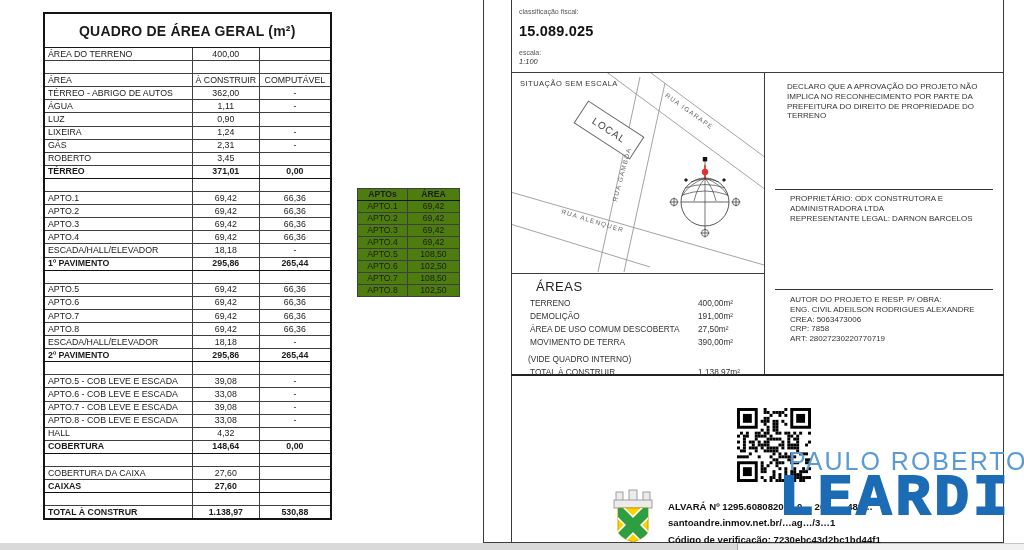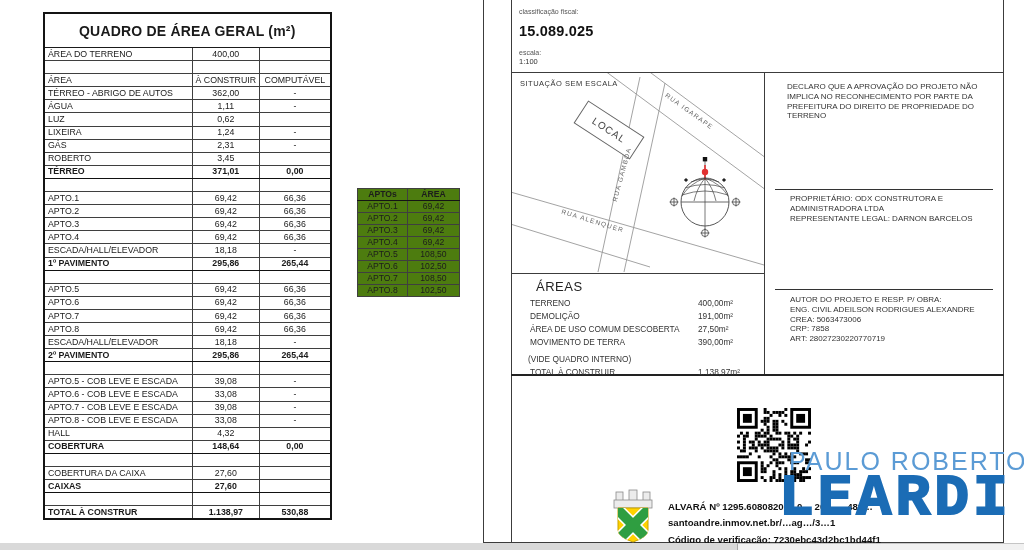--- a/index.html
+++ b/index.html
@@ -18,21 +18,21 @@
   .atable{position:absolute;left:357px;top:188px;border-collapse:collapse;table-layout:fixed;
           border:1.6px solid #141414;background:#4d7c0f;}
   .atable td{border:1px solid #3f3f3f;font-size:8.6px;height:11px;line-height:1;
              text-align:center;padding:0 2px;}
   .atable tr.hd td{font-weight:bold;border-bottom:1.6px solid #141414;}
   
   .vline,.hline{position:absolute;background:#3c3c3c;}
   
   .tiny{font-size:7px;color:#555;}
   .cls-val{font-size:14.5px;font-weight:bold;color:#111;margin-top:8px;letter-spacing:.2px;}
-  .esc-val{font-size:7.5px;color:#333;margin-top:1px;}
+  .esc-val{font-size:7.5px;color:#333;margin-top:1px;font-style:italic;}
   .map{position:absolute;left:512px;top:73px;width:252px;height:200px;overflow:hidden;}
   .areas{position:absolute;left:512px;top:274px;width:252px;height:100px;}
   .areas .ttl{font-size:13px;letter-spacing:.5px;color:#222;margin:5px 0 3px 24px;}
   .arow{position:relative;margin-left:18px;font-size:8.3px;line-height:13px;color:#333;white-space:nowrap;}
   .arow .av{position:absolute;left:168px;}
   .decl,.owner,.author{position:absolute;font-size:8px;line-height:9.8px;color:#333;}
   .sig{position:absolute;height:1px;background:#333;}
   .alvara{position:absolute;left:668px;top:499px;width:300px;font-size:9.6px;font-weight:bold;
           line-height:16.4px;color:#111;white-space:nowrap;}
   
@@ -83,21 +83,21 @@
           <td class="c">362,00</td>
           <td class="c">-</td>
         </tr>
         <tr>
           <td>ÁGUA</td>
           <td class="c">1,11</td>
           <td class="c">-</td>
         </tr>
         <tr>
           <td>LUZ</td>
-          <td class="c">0,62</td>
+          <td class="c">0,90</td>
           <td class="c"></td>
         </tr>
         <tr>
           <td>LIXEIRA</td>
           <td class="c">1,24</td>
           <td class="c">-</td>
         </tr>
         <tr>
           <td>GÁS</td>
           <td class="c">2,31</td>

